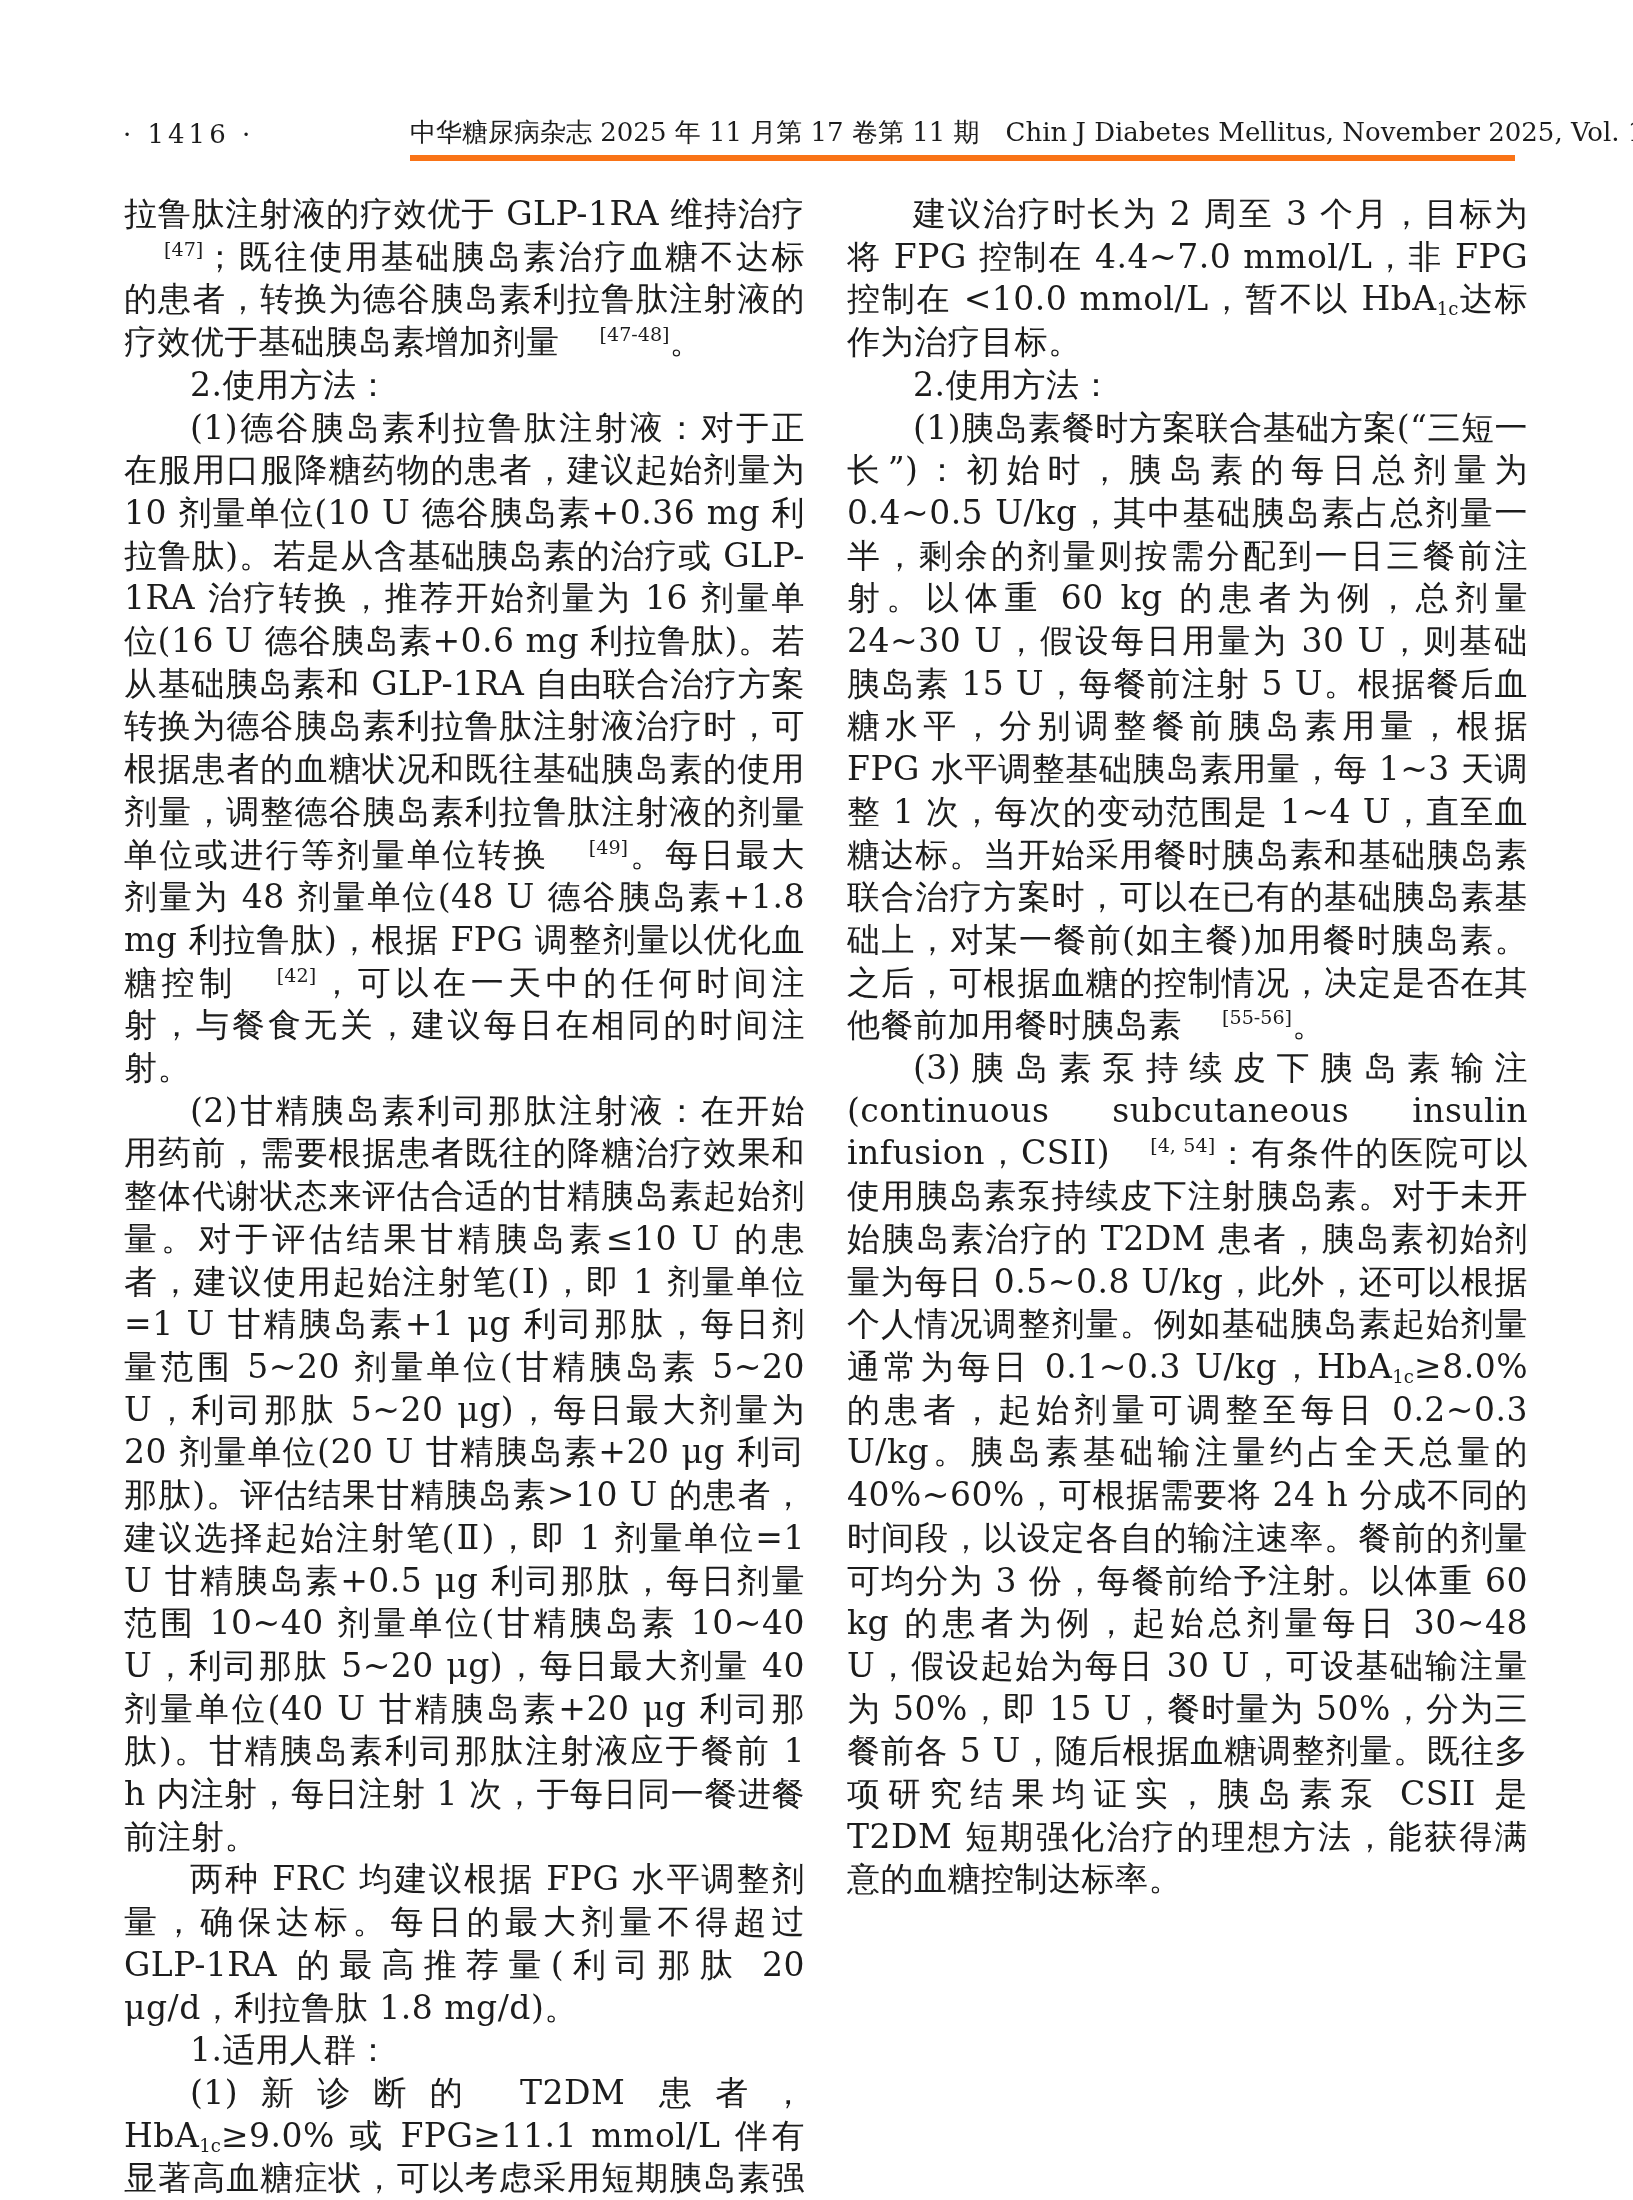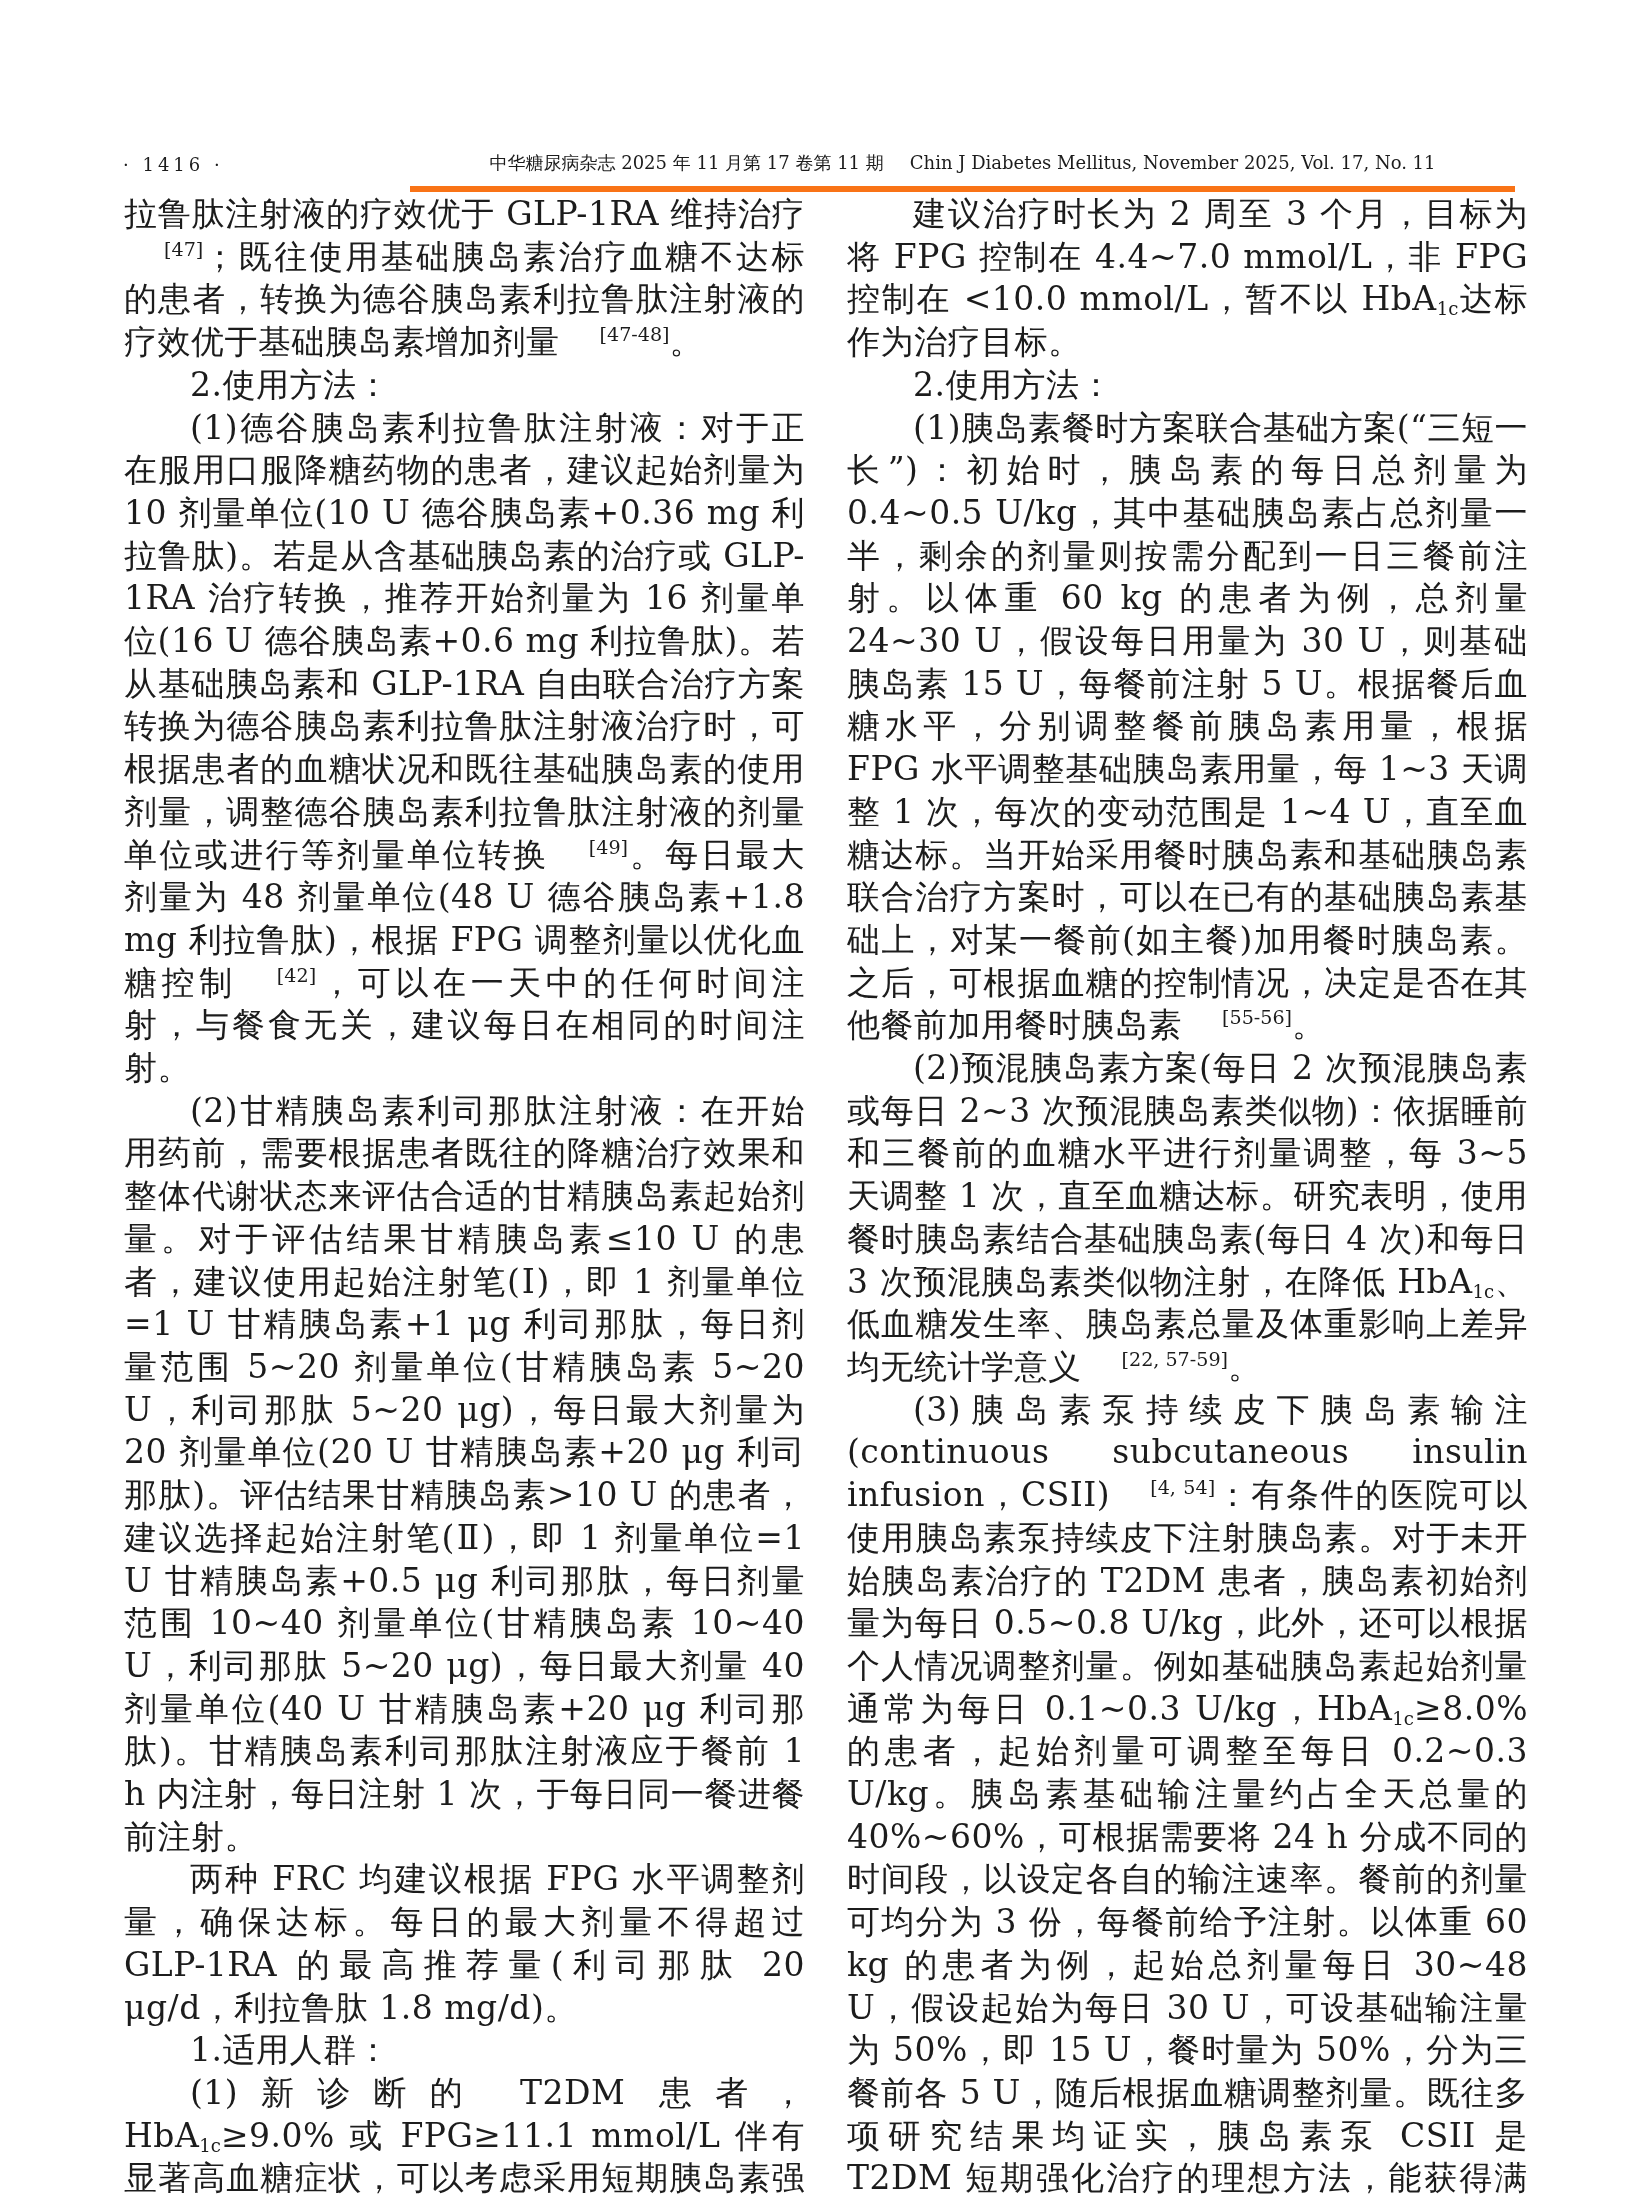--- a/index.html
+++ b/index.html
@@ -7,23 +7,23 @@
     position:relative;
     width:1633px;height:2200px;
     background:#ffffff;
     color:#1c1c1c;
     font-family:"DejaVu Serif","Liberation Serif",serif;
     overflow:hidden;
   }
   
   .running-head{
     position:absolute;
-    top:148px;left:123px;width:1392px;
+    top:117px;left:123px;width:1392px;
     height:38px;
-    font-size:18px;
+    font-size:26px;
     line-height:30px;
     white-space:nowrap;
   }
   .page-no{
     position:absolute;left:0;top:2px;
     letter-spacing:4px;
   }
   .journal-line{
     position:absolute;left:287px;right:0;top:0;
     text-align:center;
@@ -78,17 +78,16 @@
     <p class="indent">(2)甘精胰岛素利司那肽注射液：在开始用药前，需要根据患者既往的降糖治疗效果和整体代谢状态来评估合适的甘精胰岛素起始剂量。对于评估结果甘精胰岛素≤10 U 的患者，建议使用起始注射笔(Ⅰ)，即 1 剂量单位=1 U 甘精胰岛素+1 μg 利司那肽，每日剂量范围 5~20 剂量单位(甘精胰岛素 5~20 U，利司那肽 5~20 μg)，每日最大剂量为 20 剂量单位(20 U 甘精胰岛素+20 μg 利司那肽)。评估结果甘精胰岛素&gt;10 U 的患者，建议选择起始注射笔(Ⅱ)，即 1 剂量单位=1 U 甘精胰岛素+0.5 μg 利司那肽，每日剂量范围 10~40 剂量单位(甘精胰岛素 10~40 U，利司那肽 5~20 μg)，每日最大剂量 40 剂量单位(40 U 甘精胰岛素+20 μg 利司那肽)。甘精胰岛素利司那肽注射液应于餐前 1 h 内注射，每日注射 1 次，于每日同一餐进餐前注射。</p>
     <p class="indent">两种 FRC 均建议根据 FPG 水平调整剂量，确保达标。每日的最大剂量不得超过 GLP-1RA 的最高推荐量(利司那肽 20 μg/d，利拉鲁肽 1.8 mg/d)。</p>
     <p class="indent">1.适用人群：</p>
     <p class="indent">(1)新诊断的 T2DM 患者，HbA<sub>1c</sub>≥9.0% 或 FPG≥11.1 mmol/L 伴有显著高血糖症状，可以考虑采用短期胰岛素强化治疗。通过降低糖毒性，改善患者的胰岛 β 细胞功能，部分患者在治疗后可能实现糖尿病的缓解。</p>
   </div>
 
   <div class="column col-right">
     <p class="indent">建议治疗时长为 2 周至 3 个月，目标为将 FPG 控制在 4.4~7.0 mmol/L，非 FPG 控制在 &lt;10.0 mmol/L，暂不以 HbA<sub>1c</sub>达标作为治疗目标。</p>
     <p class="indent">2.使用方法：</p>
     <p class="indent">(1)胰岛素餐时方案联合基础方案(“三短一长”)：初始时，胰岛素的每日总剂量为 0.4~0.5 U/kg，其中基础胰岛素占总剂量一半，剩余的剂量则按需分配到一日三餐前注射。以体重 60 kg 的患者为例，总剂量 24~30 U，假设每日用量为 30 U，则基础胰岛素 15 U，每餐前注射 5 U。根据餐后血糖水平，分别调整餐前胰岛素用量，根据 FPG 水平调整基础胰岛素用量，每 1~3 天调整 1 次，每次的变动范围是 1~4 U，直至血糖达标。当开始采用餐时胰岛素和基础胰岛素联合治疗方案时，可以在已有的基础胰岛素基础上，对某一餐前(如主餐)加用餐时胰岛素。之后，可根据血糖的控制情况，决定是否在其他餐前加用餐时胰岛素<sup>[55-56]</sup>。</p>
-    <p class="indent">(2)预混胰岛素方案(每日 2 次预混胰岛素或每日 2~3 次预混胰岛素类似物)：依据睡前和三餐前的血糖水平进行剂量调整，每 3~5 天调整 1 次，直至血糖达标。研究表明，使用餐时胰岛素结合基础胰岛素(每日 4 次)和每日 3 次预混胰岛素类似物注射，在降低 HbA<sub>1c</sub>、低血糖发生率、胰岛素总量及体重影响上差异均无统计学意义<sup>[22, 57-59]</sup>。</p>
     <p class="indent">(3)胰岛素泵持续皮下胰岛素输注(continuous subcutaneous insulin infusion，CSII)<sup>[4, 54]</sup>：有条件的医院可以使用胰岛素泵持续皮下注射胰岛素。对于未开始胰岛素治疗的 T2DM 患者，胰岛素初始剂量为每日 0.5~0.8 U/kg，此外，还可以根据个人情况调整剂量。例如基础胰岛素起始剂量通常为每日 0.1~0.3 U/kg，HbA<sub>1c</sub>≥8.0% 的患者，起始剂量可调整至每日 0.2~0.3 U/kg。胰岛素基础输注量约占全天总量的 40%~60%，可根据需要将 24 h 分成不同的时间段，以设定各自的输注速率。餐前的剂量可均分为 3 份，每餐前给予注射。以体重 60 kg 的患者为例，起始总剂量每日 30~48 U，假设起始为每日 30 U，可设基础输注量为 50%，即 15 U，餐时量为 50%，分为三餐前各 5 U，随后根据血糖调整剂量。既往多项研究结果均证实，胰岛素泵 CSII 是 T2DM 短期强化治疗的理想方法，能获得满意的血糖控制达标率。</p>
   </div>
 
 </div>
 
 </body></html>

